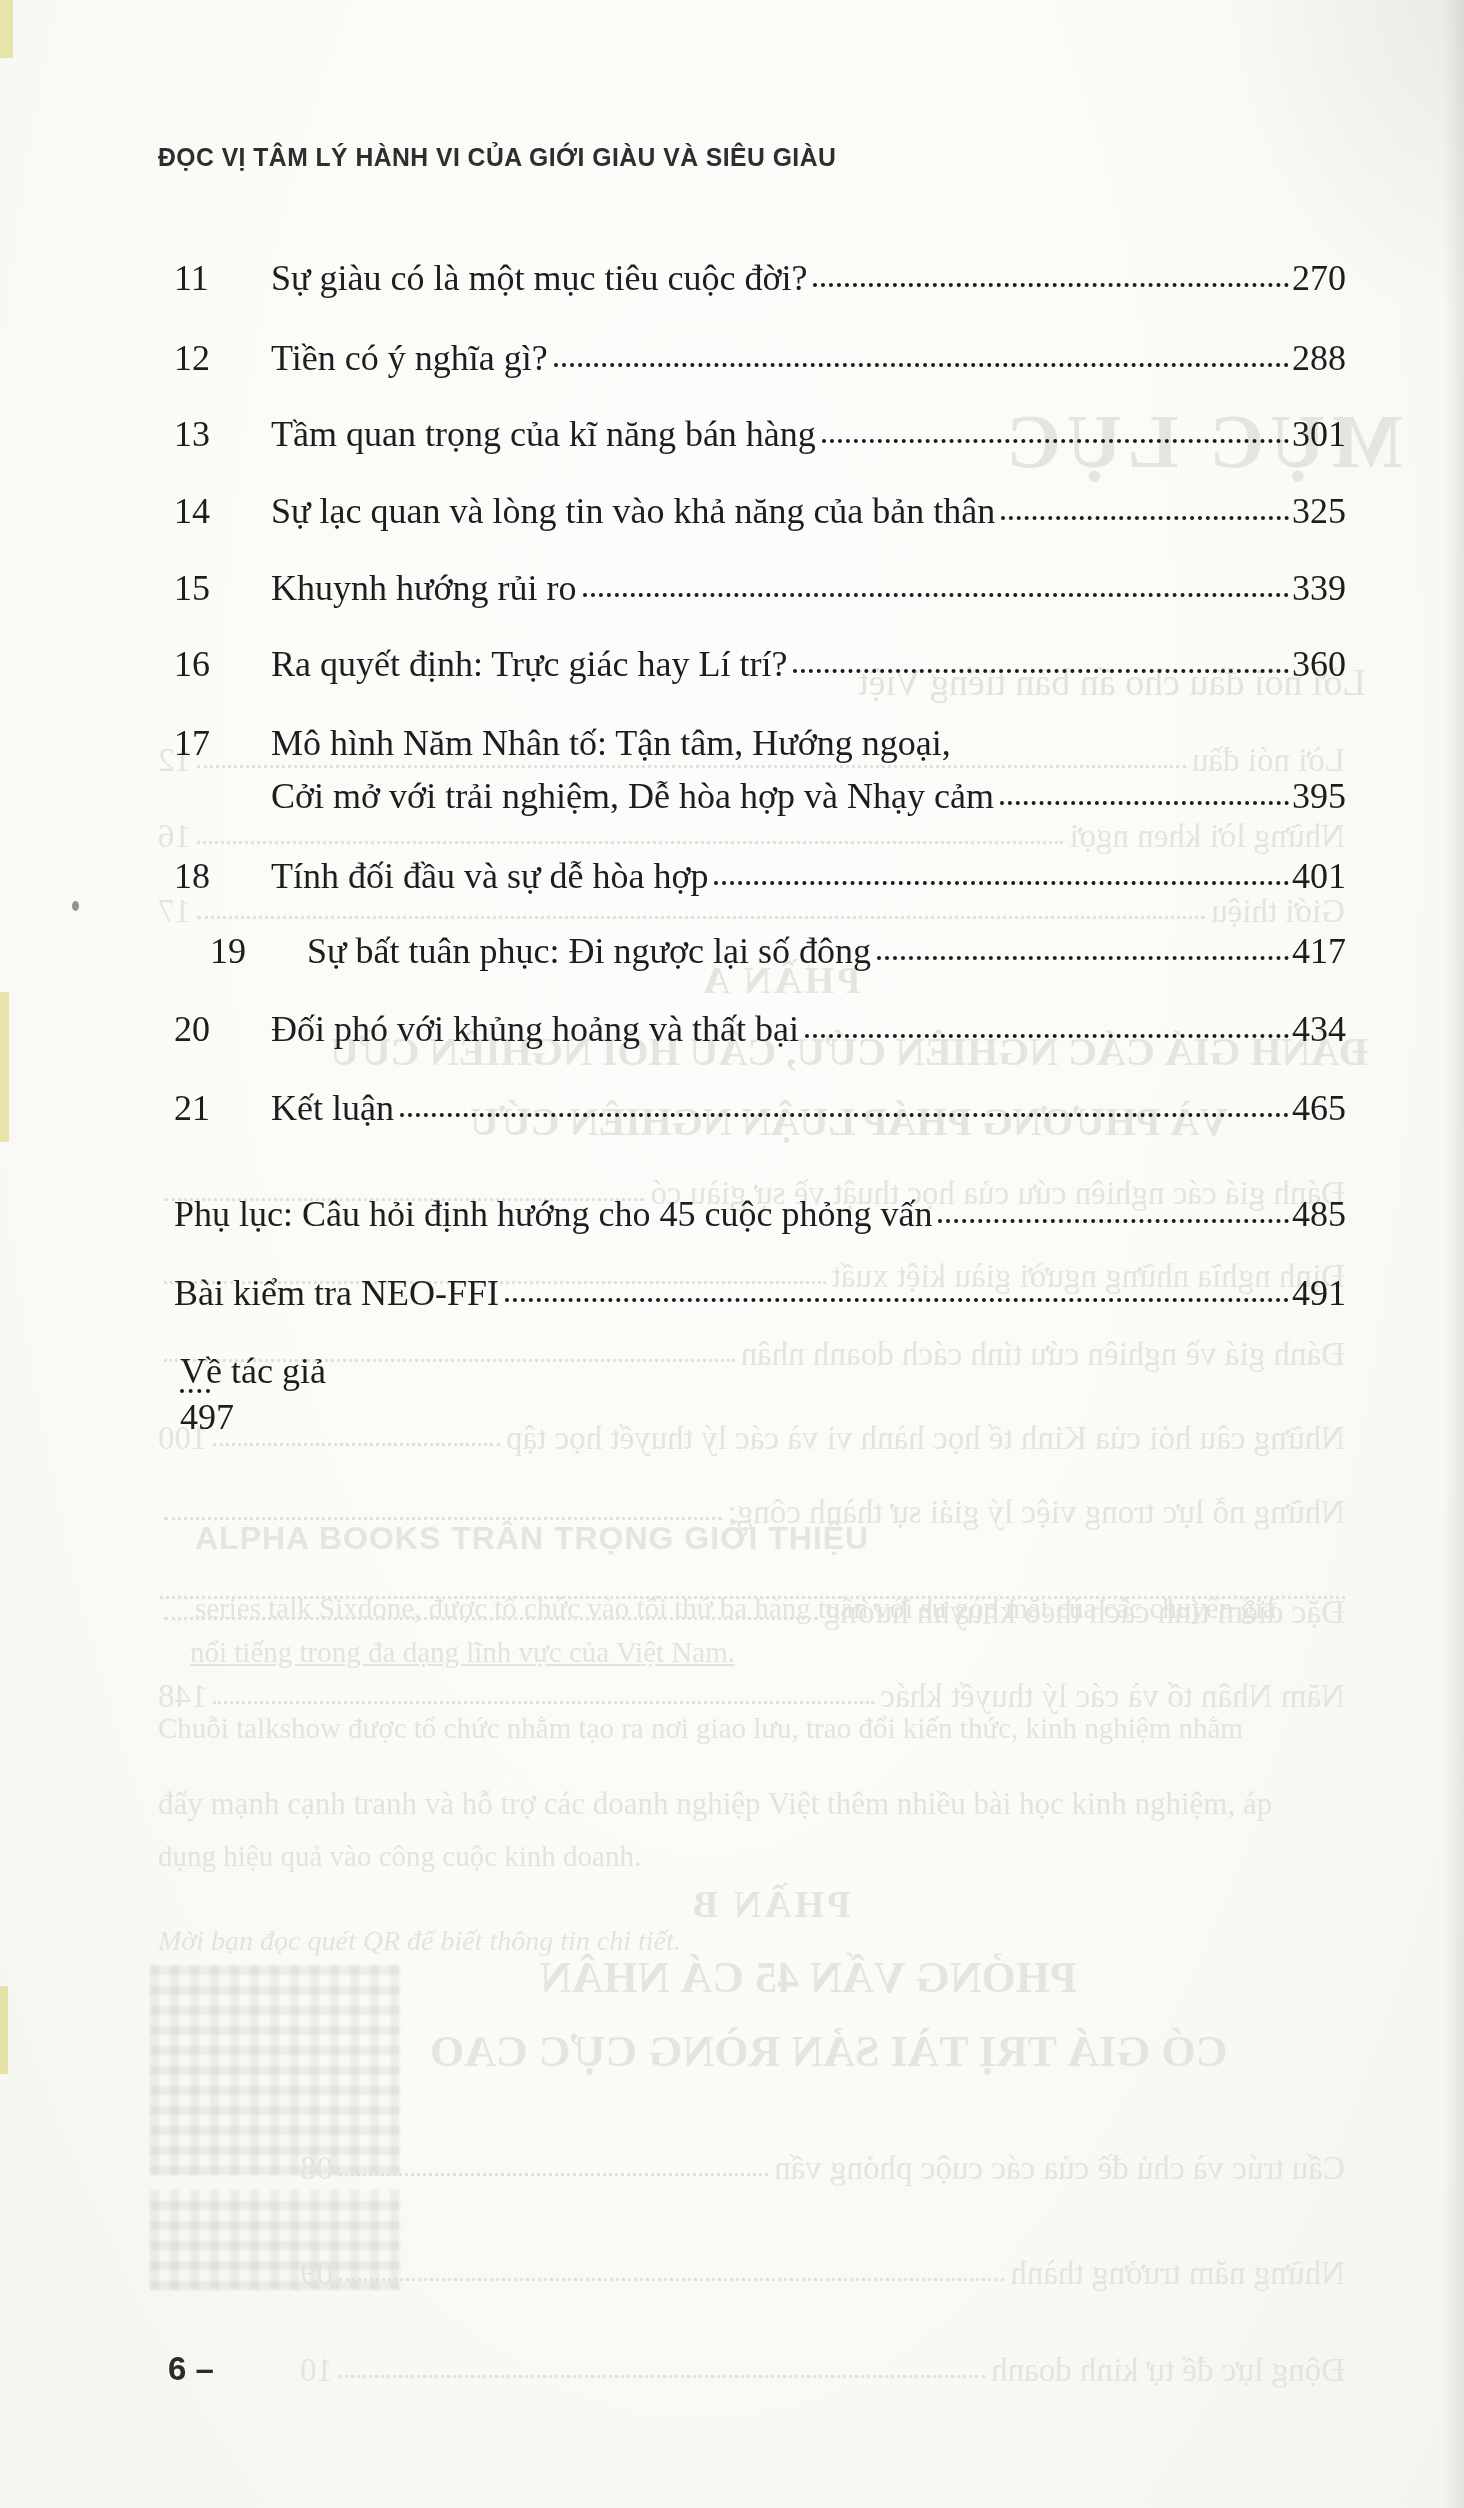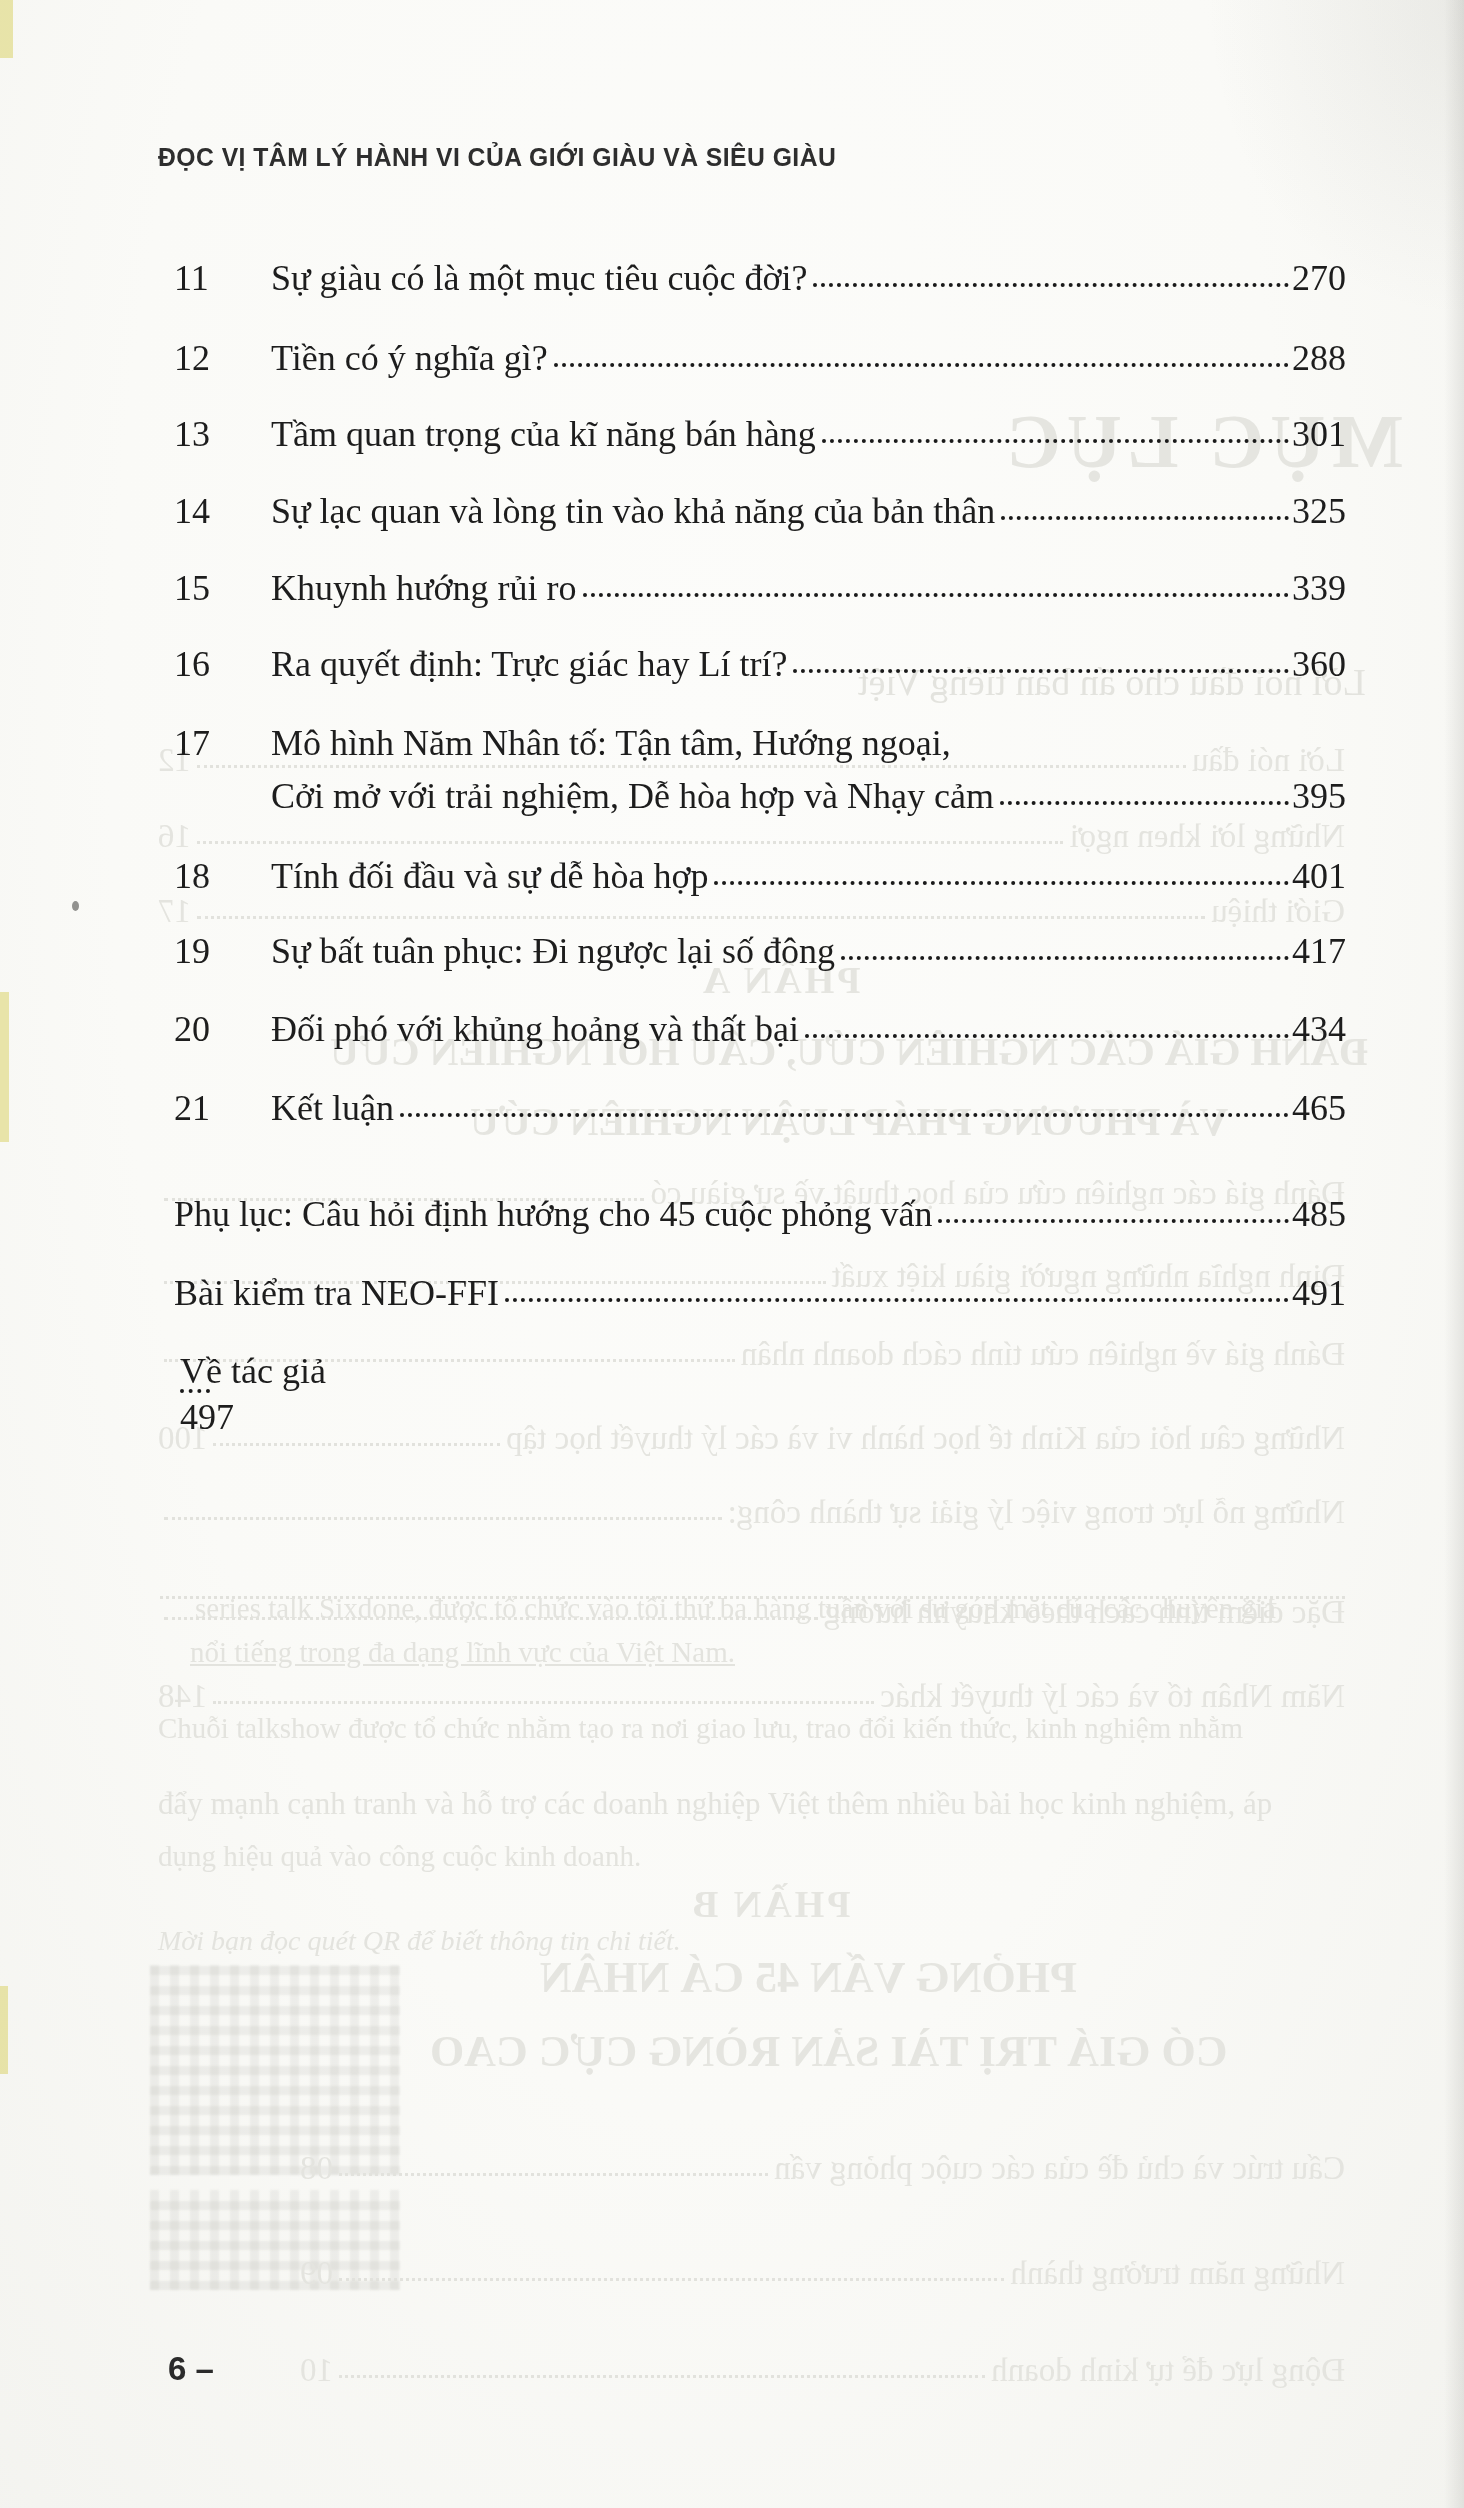--- a/index.html
+++ b/index.html
@@ -108,20 +108,21 @@
     <span>Đặc điểm tính cách theo khuynh hướng</span>
     <span class="gdots"></span>
     <span></span>
   </div>
   <div class="ghost-row mirror" style="left:158px;top:1678px;width:1187px;">
     <span>Năm Nhân tố và các lý thuyết khác</span>
     <span class="gdots"></span>
     <span>148</span>
   </div>
 
+  <div class="ghost gbold gsans" style="left:195px;top:1520px;font-size:32px;letter-spacing:1px;">ALPHA BOOKS TRÂN TRỌNG GIỚI THIỆU</div>
   <div class="gdotline" style="left:160px;top:1596px;width:1185px;"></div>
   <div class="ghost" style="left:195px;top:1592px;font-size:29px;">series talk Sixdone, được tổ chức vào tối thứ ba hàng tuần với sự góp mặt của các chuyên gia</div>
   <div class="ghost" style="left:190px;top:1636px;font-size:29px;text-decoration:underline;">nổi tiếng trong đa dạng lĩnh vực của Việt Nam.</div>
   <div class="ghost" style="left:158px;top:1712px;font-size:29px;">Chuỗi talkshow được tổ chức nhằm tạo ra nơi giao lưu, trao đổi kiến thức, kinh nghiệm nhằm</div>
   <div class="ghost" style="left:158px;top:1840px;font-size:29px;">dụng hiệu quả vào công cuộc kinh doanh.</div>
   <div class="ghost" style="left:158px;top:1786px;font-size:31px;">đẩy mạnh cạnh tranh và hỗ trợ các doanh nghiệp Việt thêm nhiều bài học kinh nghiệm, áp</div>
   <div class="ghost" style="left:158px;top:1925px;font-size:28px;font-style:italic;">Mời bạn đọc quét QR để biết thông tin chi tiết.</div>
 
   <div class="ghost gbold mirror" style="left:690px;top:1882px;font-size:38px;letter-spacing:3px;">PHẦN B</div>
   <div class="ghost gbold mirror" style="left:540px;top:1952px;font-size:44px;">PHỎNG VẤN 45 CÁ NHÂN</div>
@@ -196,21 +197,21 @@
       <span class="dots"></span>
       <span class="pg">395</span>
     </div>
 
     <div class="trow" style="top:855px;">
       <span class="num">18</span>
       <span class="title">Tính đối đầu và sự dễ hòa hợp</span>
       <span class="dots"></span>
       <span class="pg">401</span>
     </div>
-    <div class="trow" style="top:930px;">
+    <div class="trow" style="top:930px;margin-left:36px;">
       <span class="num">19</span>
       <span class="title">Sự bất tuân phục: Đi ngược lại số đông</span>
       <span class="dots"></span>
       <span class="pg">417</span>
     </div>
     <div class="trow" style="top:1008px;">
       <span class="num">20</span>
       <span class="title">Đối phó với khủng hoảng và thất bại</span>
       <span class="dots"></span>
       <span class="pg">434</span>

